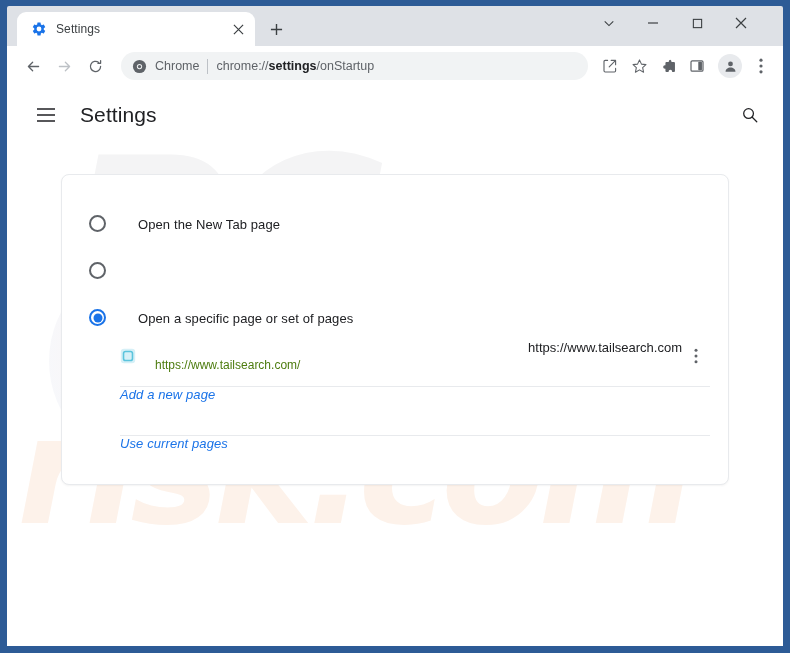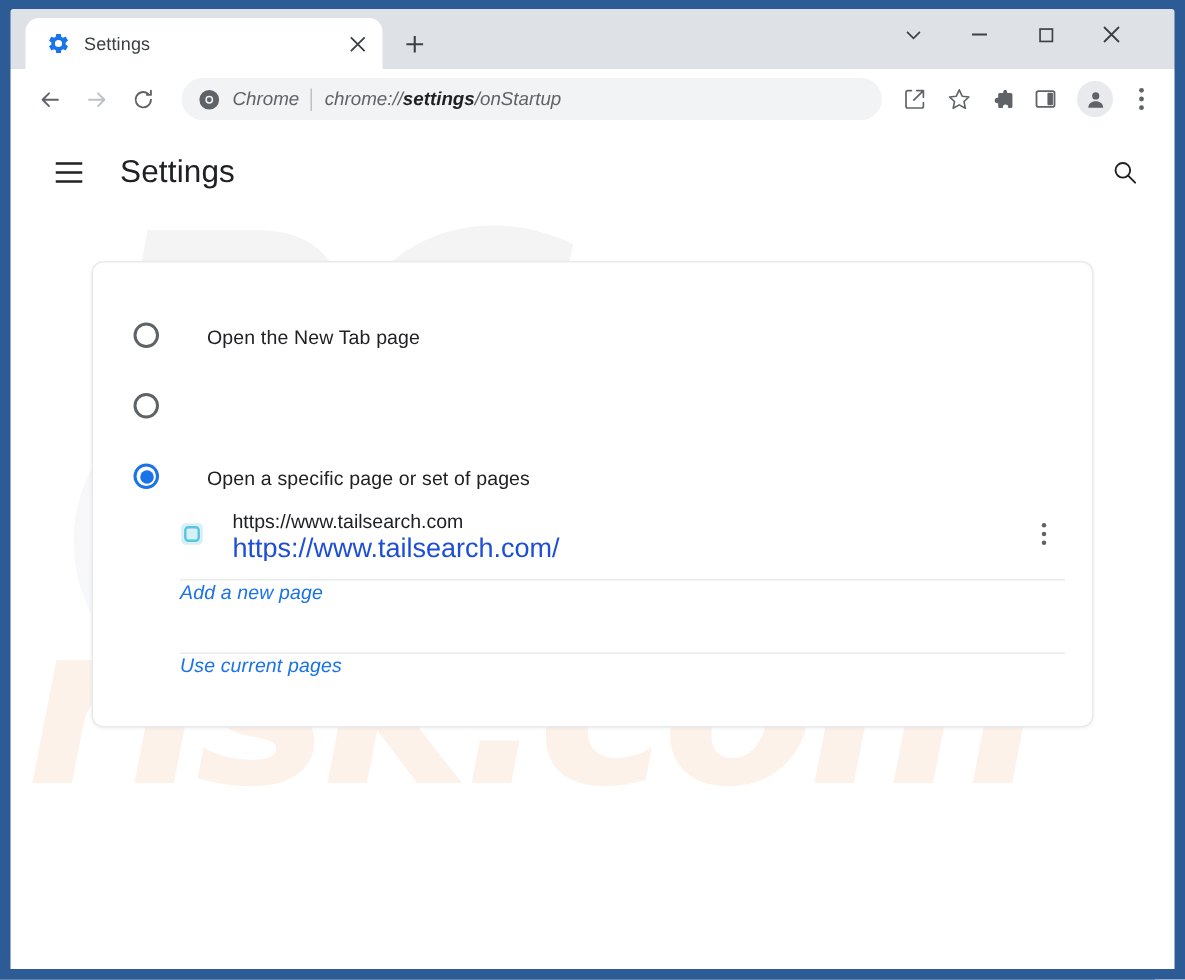--- a/index.html
+++ b/index.html
@@ -115,21 +115,20 @@
     flex: 1;
     height: 28px;
     margin: 0 7px 0 10px;
     background: #f1f3f4;
     border-radius: 14px;
     display: flex;
     align-items: center;
     padding: 0 11px;
     gap: 8px;
     min-width: 0;
-    font-style: italic;
   }
 
   .omni-brand {
     font-size: 12.5px;
     color: #5f6368;
     white-space: nowrap;
   }
 
   .omni-sep {
     width: 1px;
@@ -317,25 +316,26 @@
     min-width: 0;
   }
 
   .site-title {
     font-size: 13px;
     color: #202124;
     line-height: 18px;
     white-space: nowrap;
     overflow: hidden;
     text-overflow: ellipsis;
+    text-align: right;
   }
 
   .site-url {
-    font-size: 18px;
-    color: #1d4ed8;
+    font-size: 12px;
+    color: #4d7c0f;
     line-height: 17px;
     white-space: nowrap;
     overflow: hidden;
     text-overflow: ellipsis;
   }
 
   .site-menu {
     width: 28px; height: 28px;
     display: flex; align-items: center; justify-content: center;
     flex: 0 0 28px;

